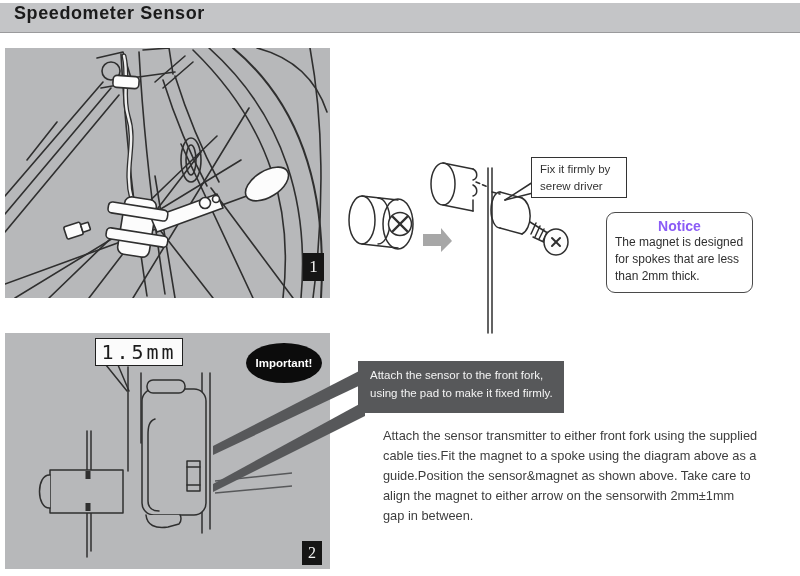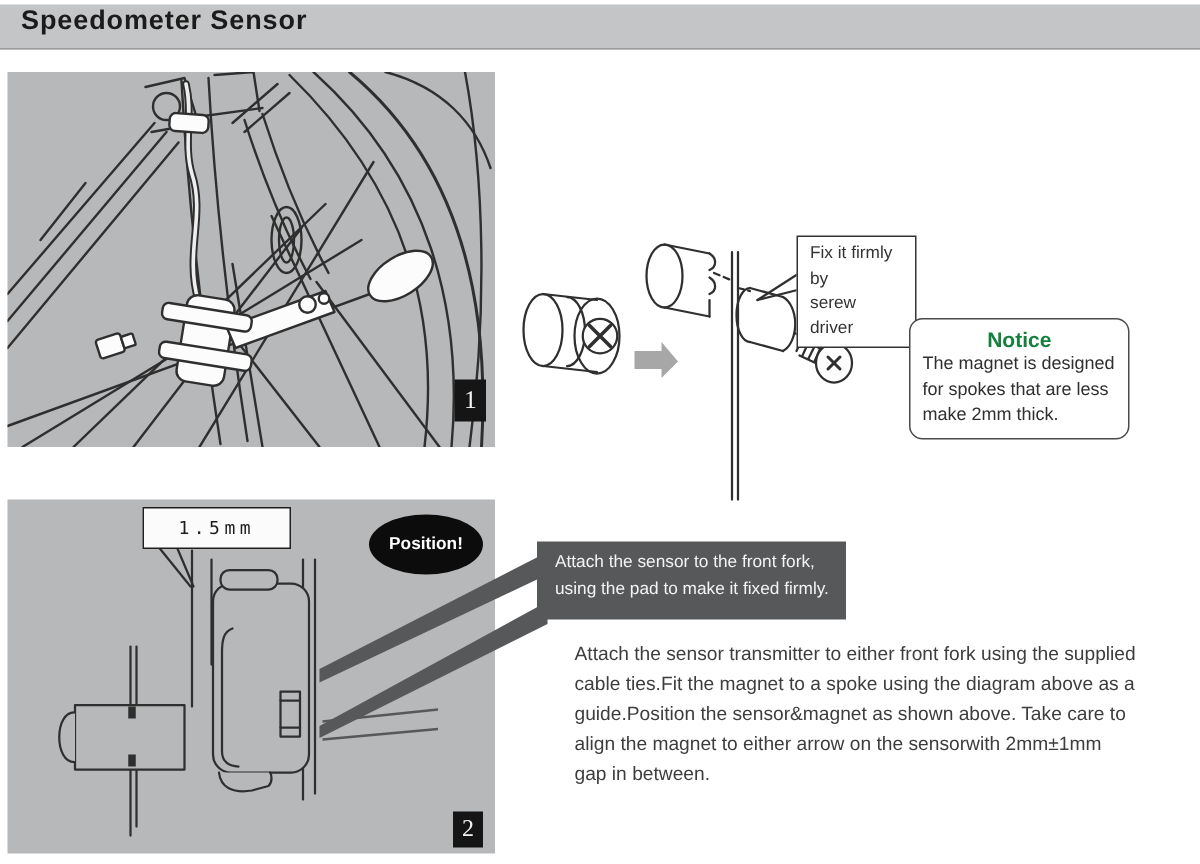--- a/index.html
+++ b/index.html
@@ -18,29 +18,29 @@
   .panel2{left:5px;top:333px;width:325px;height:236px;}
   .panel svg{position:absolute;left:0;top:0;}
   .badge{position:absolute;background:var(--badge);color:#f2f2f2;
          font-family:"Liberation Serif",serif;font-size:17px;text-align:center;}
   .badge1{left:298px;top:205px;width:21px;height:28px;line-height:28px;}
   .badge2{left:297px;top:208px;width:20px;height:24px;line-height:24px;font-size:16px;}
   .para{position:absolute;white-space:pre-line;font-size:12.8px;line-height:1.56;color:var(--text);}
   .step1p{left:417px;top:57px;width:382px;}
   .step2p{left:383px;top:426px;width:420px;}
   .midsvg{position:absolute;left:340px;top:148px;}
-  .fixcallout{position:absolute;left:531px;top:157px;width:80px;background:#fff;
+  .fixcallout{position:absolute;left:531px;top:157px;width:96px;background:#fff;
               border:1.3px solid #333;padding:3px 8px;font-size:11.5px;line-height:1.45;
               white-space:pre-line;color:#333;}
   .notice{position:absolute;left:606px;top:212px;width:147px;background:#fff;
           border:1.6px solid #4a4a4a;border-radius:9px;padding:5px 8px 8px;}
-  .notice-title{font-size:14px;font-weight:bold;text-align:center;color:#15803d;line-height:1.15;}
+  .notice-title{font-size:14px;font-weight:bold;text-align:center;color:#8b5cf6;line-height:1.15;}
   .notice-body{font-size:12px;line-height:1.4;white-space:pre-line;color:#2f2f2f;}
-  .meas{position:absolute;left:90px;top:5px;width:99px;height:28px;background:#fbfbfb;
-        border:1.6px solid #1f1f1f;font-family:"DejaVu Sans Mono",monospace;font-size:12px;
+  .meas{position:absolute;left:90px;top:5px;width:88px;height:28px;background:#fbfbfb;
+        border:1.6px solid #1f1f1f;font-family:"DejaVu Sans Mono",monospace;font-size:20px;
         letter-spacing:3px;text-align:center;line-height:26px;color:#1c1c1c;}
   .important{position:absolute;left:241px;top:10px;width:76px;height:40px;background:var(--bubble);
              border-radius:50%;color:#fff;font-size:11.5px;font-weight:bold;text-align:center;
              line-height:40px;}
   .overlay{position:absolute;left:140px;top:355px;}
   .darkcallout{position:absolute;left:358px;top:361px;width:206px;height:52px;background:var(--dark);
                color:#f4f4f4;font-size:11.5px;line-height:1.55;padding:6px 0 0 12px;white-space:pre-line;}
 </style>
 </head>
 <body>
@@ -166,21 +166,21 @@
     </g>
   </svg>
 
   <div class="fixcallout">Fix it firmly by
 serew driver</div>
 
   <div class="notice">
     <div class="notice-title">Notice</div>
     <div class="notice-body">The magnet is designed
 for spokes that are less
-make 2mm thick.</div>
+than 2mm thick.</div>
   </div>
 
   <section class="panel panel2">
     <svg width="325" height="236" viewBox="0 0 325 236">
       <g stroke="#2f2f2f" stroke-width="1.5" fill="none" stroke-linecap="round" stroke-linejoin="round">
 
         <path d="M123,34 V138"></path>
         <path d="M136,40 V110"></path>
 
         <path d="M101,32 L122,58"></path>
@@ -205,21 +205,21 @@
           <rect x="137" y="56" width="64" height="126" rx="12" fill="#b7b8ba"></rect>
           <rect x="142" y="47" width="38" height="13" rx="6" fill="#b7b8ba"></rect>
           <path d="M150,86 C144,88 143,94 143,102 L143,168 C143,175 148,178 154,178"></path>
           <rect x="182" y="128" width="13" height="30" fill="#b7b8ba"></rect>
           <path d="M182,134 H195 M182,152 H195"></path>
           <path d="M141,182 C142,192 150,196 163,194 L174,191 C177,188 176,183 175,182" fill="#b7b8ba"></path>
         </g>
       </g>
     </svg>
     <div class="meas">1.5mm</div>
-    <div class="important">Position!</div>
+    <div class="important">Important!</div>
     <div class="badge badge2">2</div>
   </section>
 
   <svg class="overlay" width="240" height="150" viewBox="0 0 240 150">
     <polygon points="225,13 225,28 73,100 73,91" fill="#57585a"></polygon>
     <polygon points="225,46 225,61 73,137 73,129" fill="#57585a"></polygon>
     <path d="M75,126 L152,118" stroke="#57585a" stroke-width="1.6" fill="none"></path>
     <path d="M75,138 L152,131" stroke="#57585a" stroke-width="1.6" fill="none"></path>
   </svg>
 

